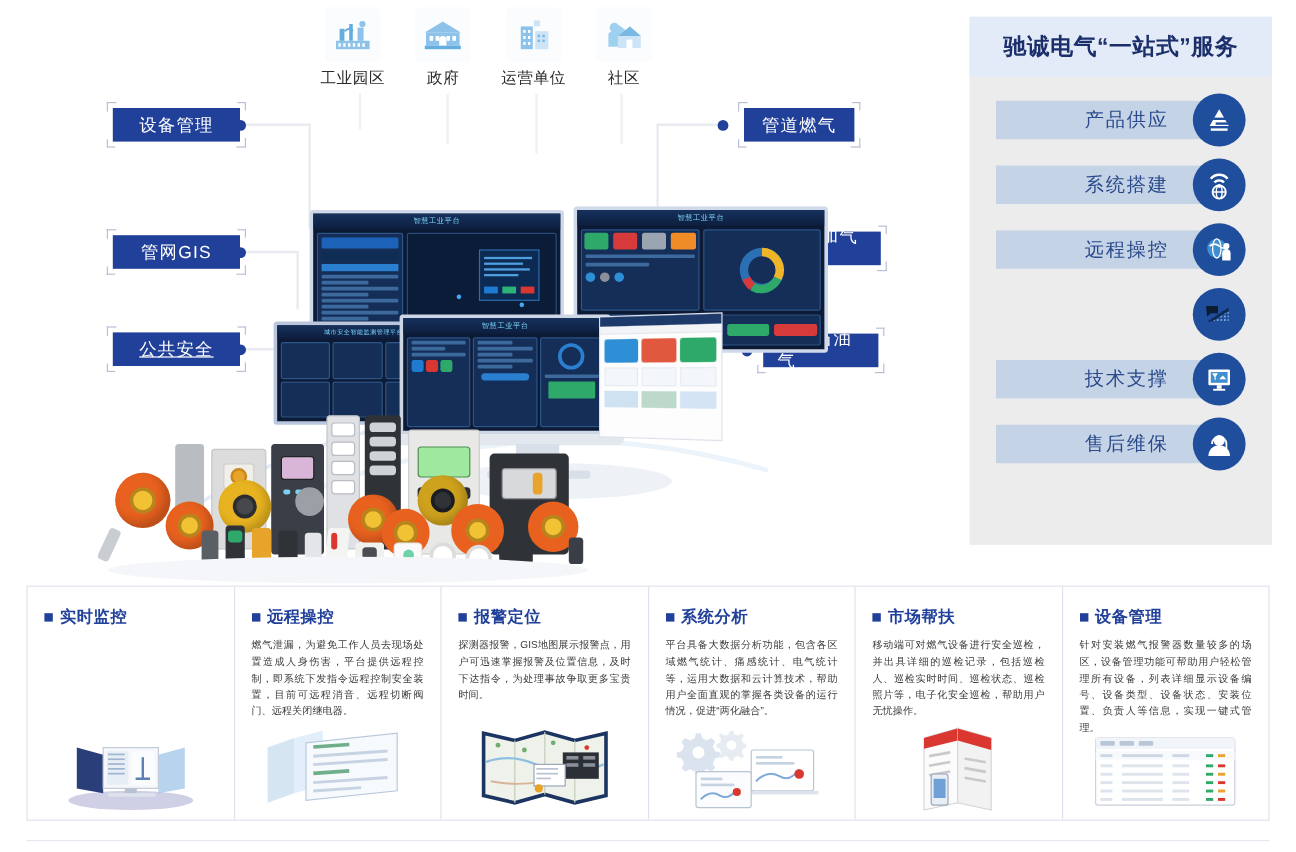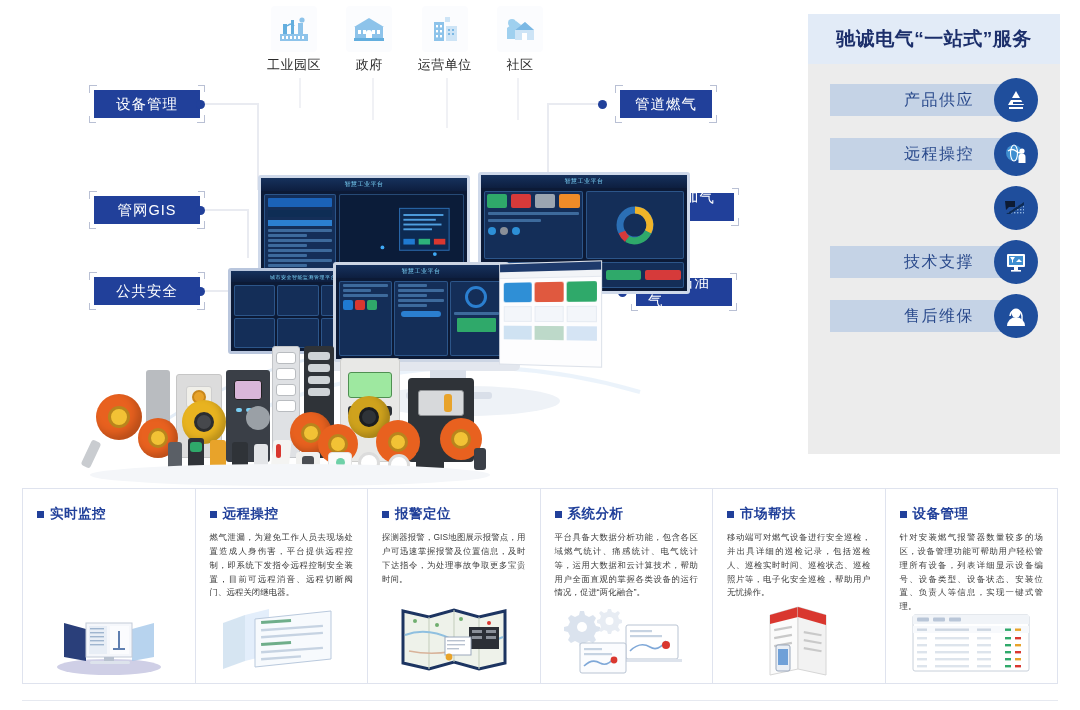--- a/index.html
+++ b/index.html
@@ -185,21 +185,21 @@
   </div>
   <div class="dot" style="left:196px;top:100px;"></div>
 
   <div class="callout" style="left:94px;top:196px;width:106px;">
     <i class="c2"></i>
       <i class="c3"></i>
     <span>管网GIS</span>
   </div>
   <div class="dot" style="left:196px;top:206px;"></div>
 
-  <div class="callout" style="left:94px;top:277px;width:106px;">
+  <div class="callout" style="left:94px;top:277px;width:106px;text-decoration:underline;">
     <i class="c2"></i>
       <i class="c3"></i>
     <span>公共安全</span>
   </div>
   <div class="dot" style="left:196px;top:287px;"></div>
 
   <div class="dot" style="left:598px;top:100px;"></div>
   <div class="callout" style="left:620px;top:90px;width:92px;">
     <i class="c2"></i>
       <i class="c3"></i>
@@ -465,20 +465,35 @@
         <div class="service-icon">
           <svg width="26" height="26" viewBox="0 0 26 26">
             <path d="M13 4 L21 18 L5 18 Z" fill="#fff"></path>
             <rect x="8" y="11" width="12" height="2" fill="#1f4e9c"></rect>
             <rect x="10" y="15" width="12" height="2" fill="#1f4e9c"></rect>
             <rect x="6" y="20" width="14" height="2" fill="#fff"></rect>
           </svg>
         </div>
       </div>
 
+      <div class="service-item">
+        <div class="service-bar">
+          <span>系统搭建</span>
+        </div>
+        <div class="service-icon">
+          <svg width="26" height="26" viewBox="0 0 26 26">
+            <path d="M6 8 a9 9 0 0 1 14 0" stroke="#fff" stroke-width="2" fill="none"></path>
+            <path d="M9 11 a5.5 5.5 0 0 1 8 0" stroke="#fff" stroke-width="2" fill="none"></path>
+            <circle cx="13" cy="14" r="1.6" fill="#fff"></circle>
+            <circle cx="13" cy="19" r="5.5" fill="none" stroke="#fff" stroke-width="1.6"></circle>
+            <ellipse cx="13" cy="19" rx="2.4" ry="5.5" fill="none" stroke="#fff" stroke-width="1.2"></ellipse>
+            <line x1="7.5" y1="19" x2="18.5" y2="19" stroke="#fff" stroke-width="1.2"></line>
+          </svg>
+        </div>
+      </div>
 
       <div class="service-item">
         <div class="service-bar">
           <span>远程操控</span>
         </div>
         <div class="service-icon">
           <svg width="26" height="26" viewBox="0 0 26 26">
             <circle cx="11" cy="12" r="8" fill="#3e8ed0"></circle>
             <path d="M5 10 q4 -3 8 0 q3 3 7 1" stroke="#fff" stroke-width="1.4" fill="none"></path>
             <ellipse cx="11" cy="12" rx="3.5" ry="8" fill="none" stroke="#fff" stroke-width="1.1"></ellipse>

